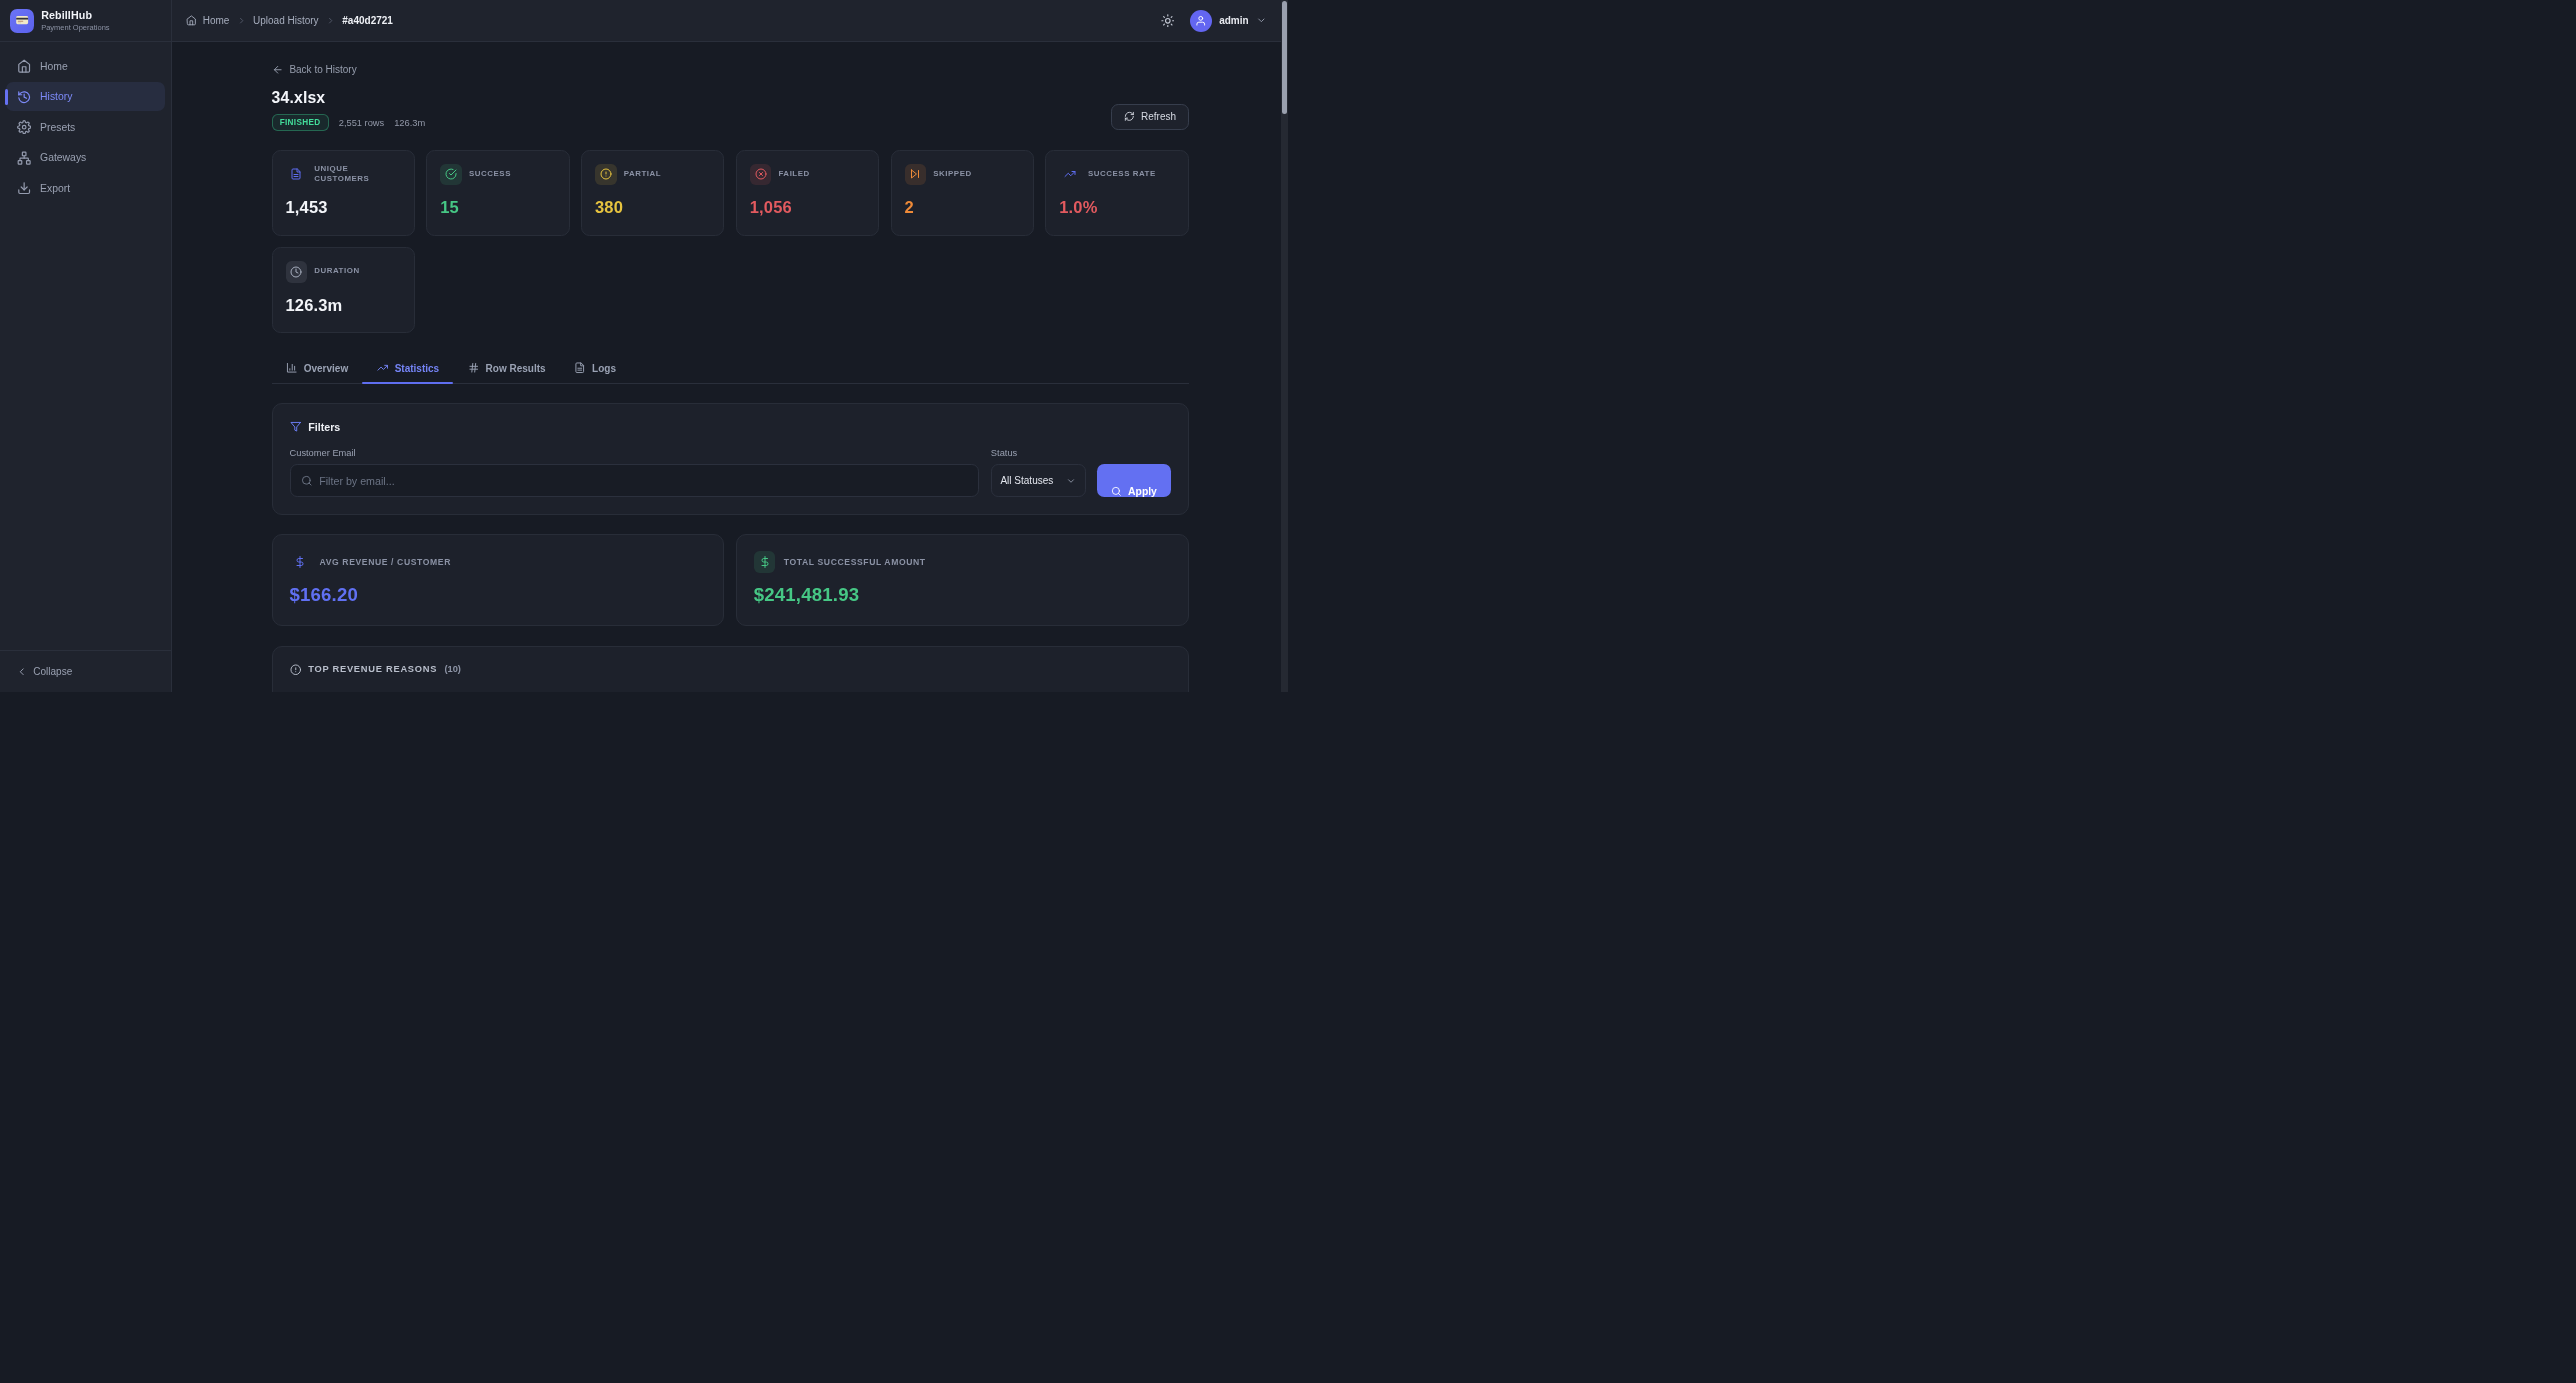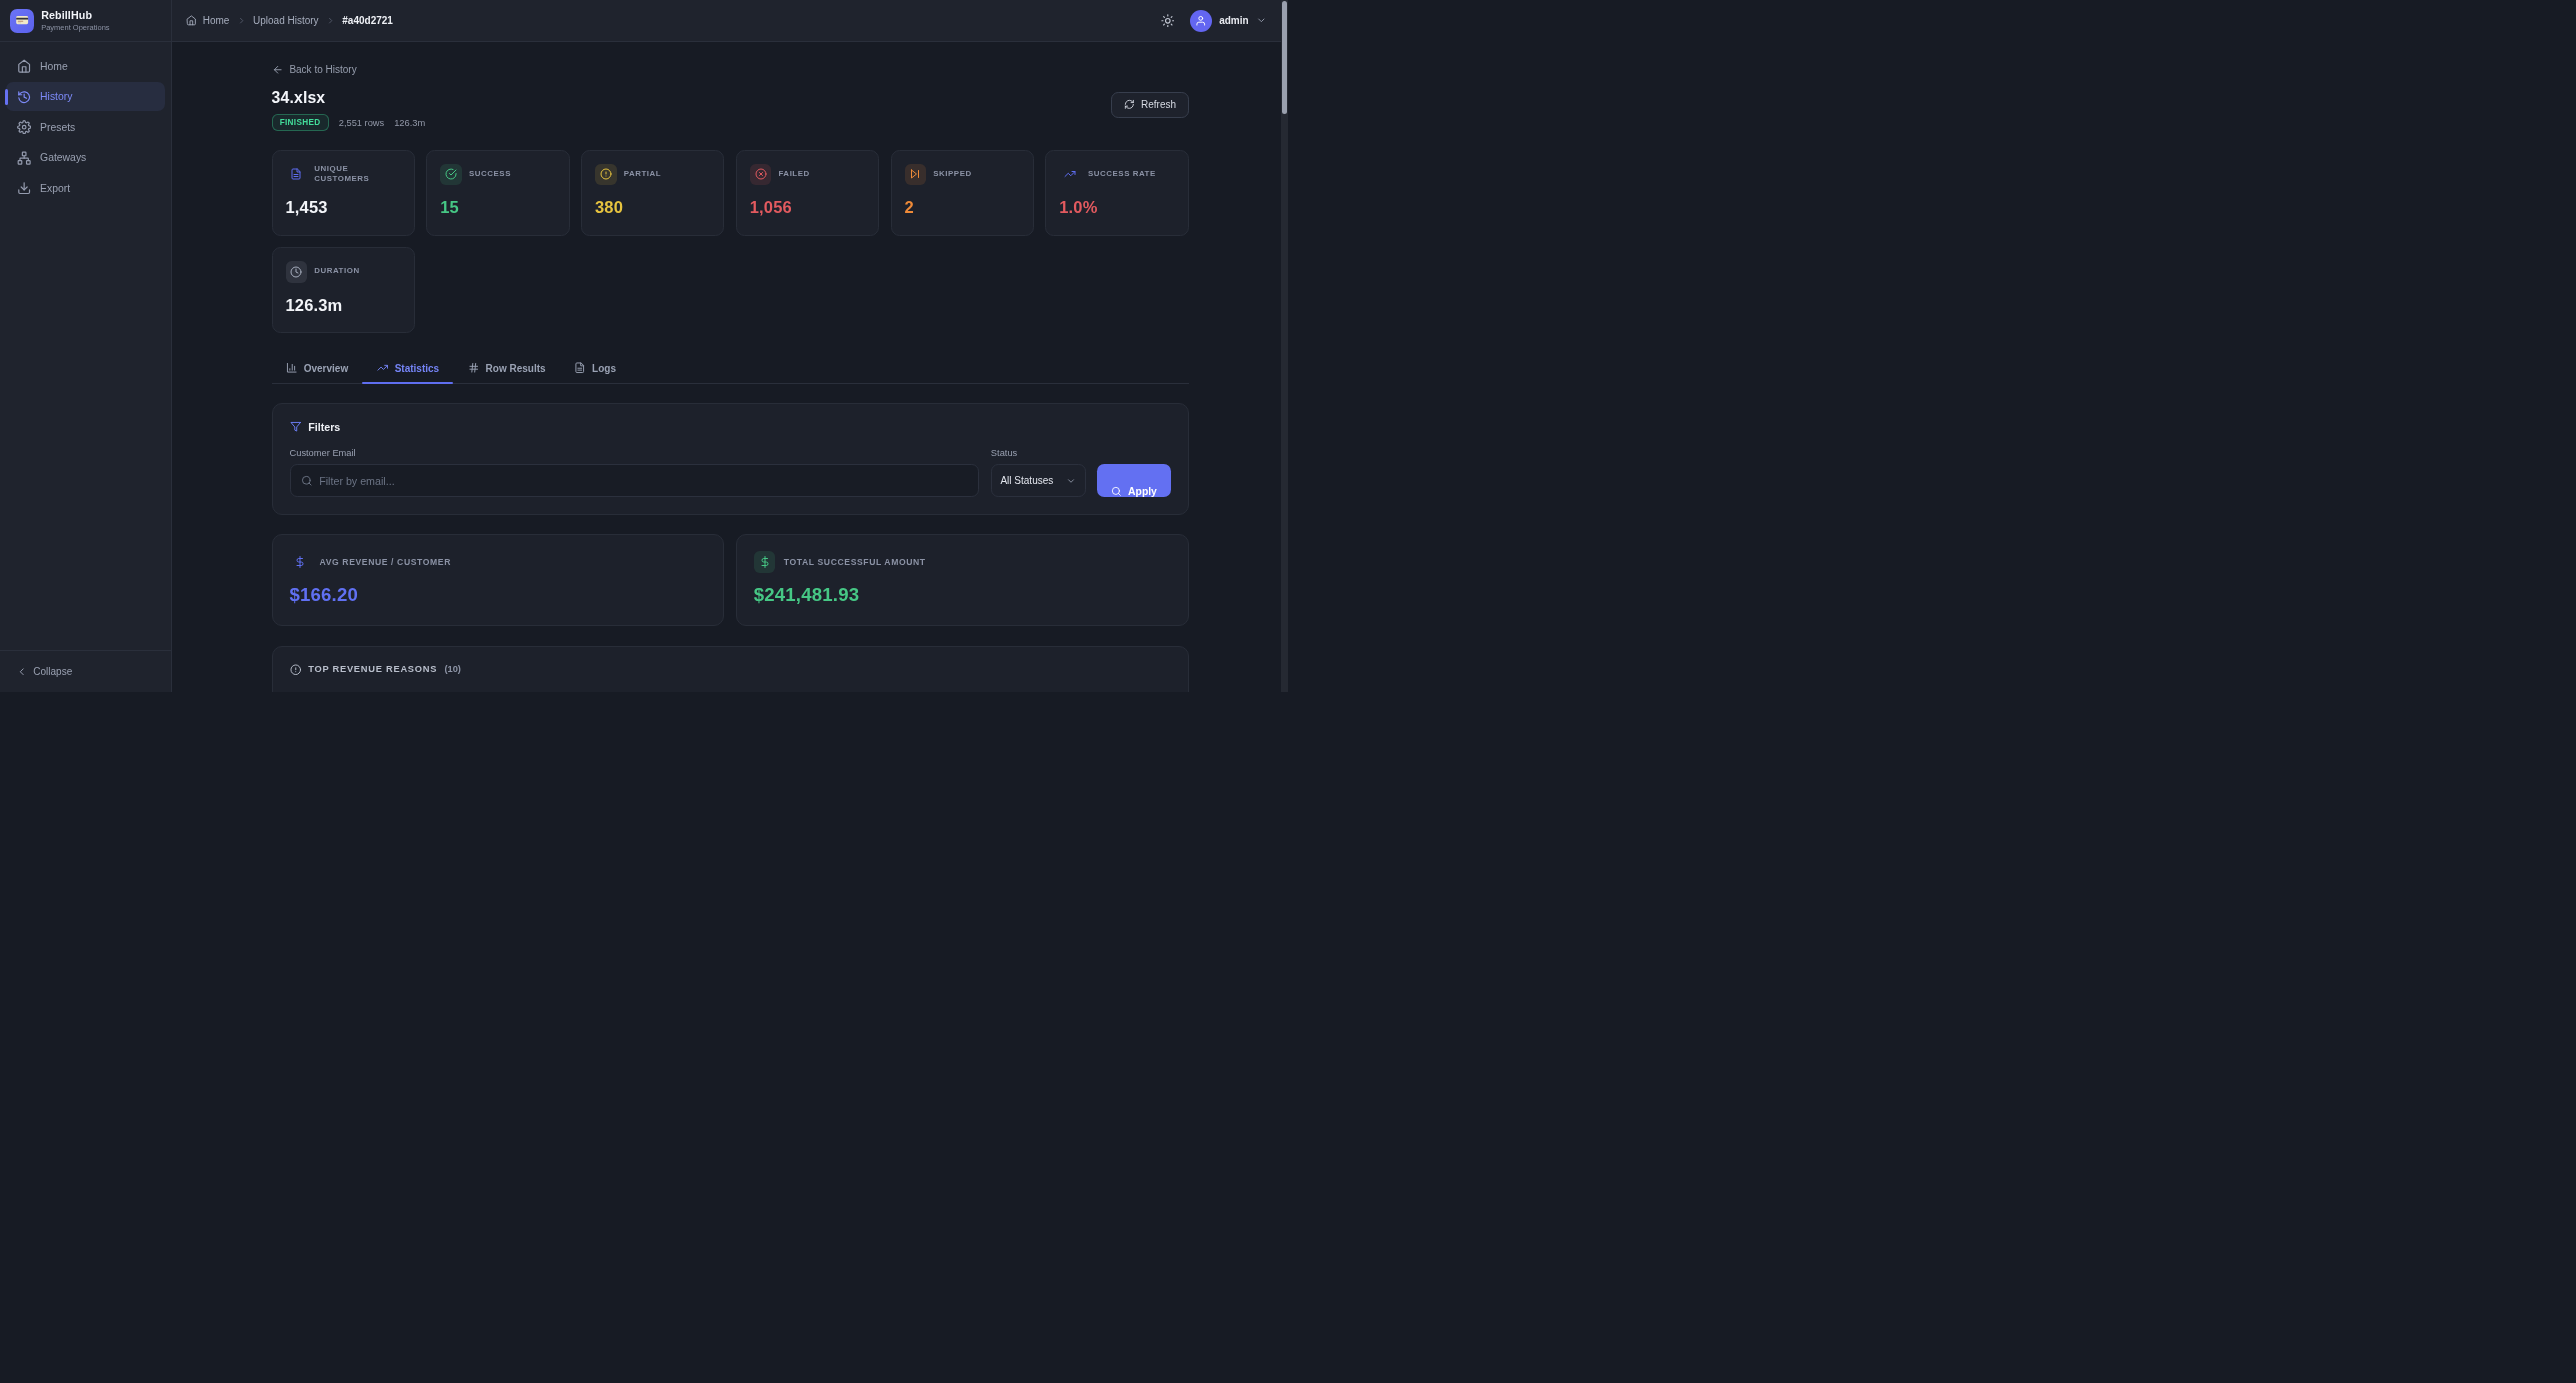--- a/index.html
+++ b/index.html
@@ -88,21 +88,21 @@
   .page-head { display:flex; justify-content:space-between; align-items:flex-start; margin-top:11.5px; }
   .page-title { font-size:15.8px; font-weight:700; color:#f3f5fa; letter-spacing:.01em; }
   .meta-row { display:flex; align-items:center; gap:10px; margin-top:7.9px; }
   .badge-finished {
     font-size:8.2px; font-weight:700; letter-spacing:.04em; color:#43dd9b;
     background:rgba(61,220,151,.07); border:0.7px solid rgba(61,220,151,.35);
     border-radius:5.7px; padding:2.9px 7.2px;
   }
   .meta { font-size:9.3px; color:#9298a8; }
   .refresh-btn {
-    display:flex; align-items:center; gap:6.4px; height:26px; padding:0 11.5px; margin-top:3px;
+    display:flex; align-items:center; gap:6.4px; height:26px; padding:0 11.5px; margin-top:15px;
     background:#1e222c; border:0.7px solid #373e4d; border-radius:7.2px;
     color:#d6dae3; font-size:10px; font-weight:500; cursor:pointer;
     font-family:inherit;
   }
   .refresh-btn .icon { width:10.7px; height:10.7px; }
 
   
   .stats-grid { display:grid; grid-template-columns:repeat(6,1fr); gap:11.5px; margin-top:18.6px; }
   .card {
     background:#1d212b; border:0.7px solid #282d38; border-radius:8.6px;

